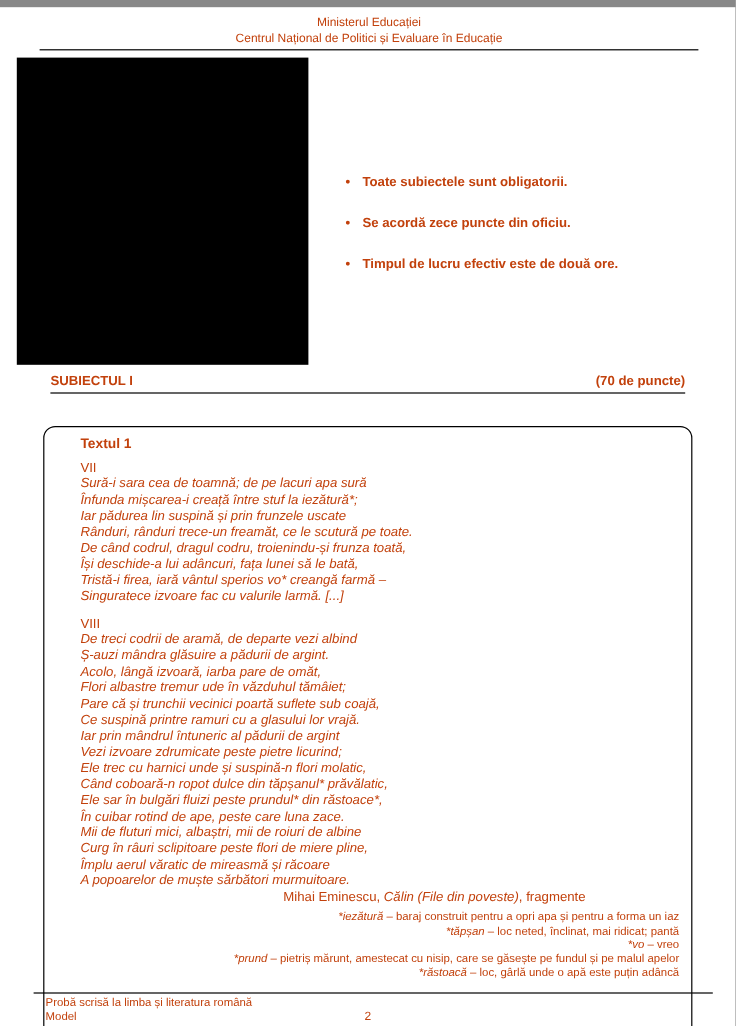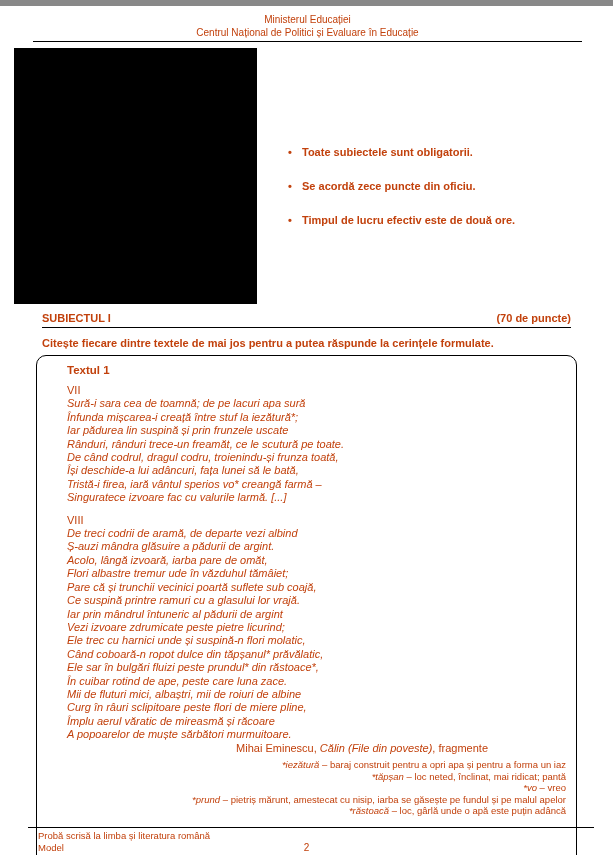--- a/index.html
+++ b/index.html
@@ -102,21 +102,20 @@
         <span class="dot">•</span>
         <span>Timpul de lucru efectiv este de două ore.</span>
       </div>
     </div>
 
   <div class="subject-row">
     <span>SUBIECTUL I</span>
     <span>(70 de puncte)</span>
   </div>
 
-  <div class="instruction">Citește fiecare dintre textele de mai jos pentru a putea răspunde la cerințele formulate.</div>
 
   <div class="textbox">
     <div class="text-label">Textul 1</div>
 
     <div class="poem">
       <span class="stanza-number">VII</span>
       <span>
         
       <span class="poem-line">Sură-i sara cea de toamnă; de pe lacuri apa sură</span><span class="poem-line">Înfunda mișcarea-i creață între stuf la iezătură*;</span><span class="poem-line">Iar pădurea lin suspină și prin frunzele uscate</span><span class="poem-line">Rânduri, rânduri trece-un freamăt, ce le scutură pe toate.</span><span class="poem-line">De când codrul, dragul codru, troienindu-și frunza toată,</span><span class="poem-line">Își deschide-a lui adâncuri, fața lunei să le bată,</span><span class="poem-line">Tristă-i firea, iară vântul sperios vo* creangă farmă –</span><span class="poem-line">Singuratece izvoare fac cu valurile larmă. [...]</span></span>
       <div class="stanza-gap"></div>
@@ -138,21 +137,21 @@
 
         <span class="footnote">
           <span class="term">*tăpșan</span><span> – loc neted, înclinat, mai ridicat; pantă</span>
         </span>
 
         <span class="footnote">
           <span class="term">*vo</span><span> – vreo</span>
         </span>
 
         <span class="footnote">
-          <span class="term">*prund</span><span> – pietriș mărunt, amestecat cu nisip, iarba se găsește pe fundul și pe malul apelor</span>
+          <span class="term">*prund</span><span> – pietriș mărunt, amestecat cu nisip, care se găsește pe fundul și pe malul apelor</span>
         </span>
 
         <span class="footnote">
           <span class="term">*răstoacă</span><span> – loc, gârlă unde o apă este puțin adâncă</span>
         </span>
       </div>
   </div>
 
   <div class="footer">
     <div class="footer-row">

